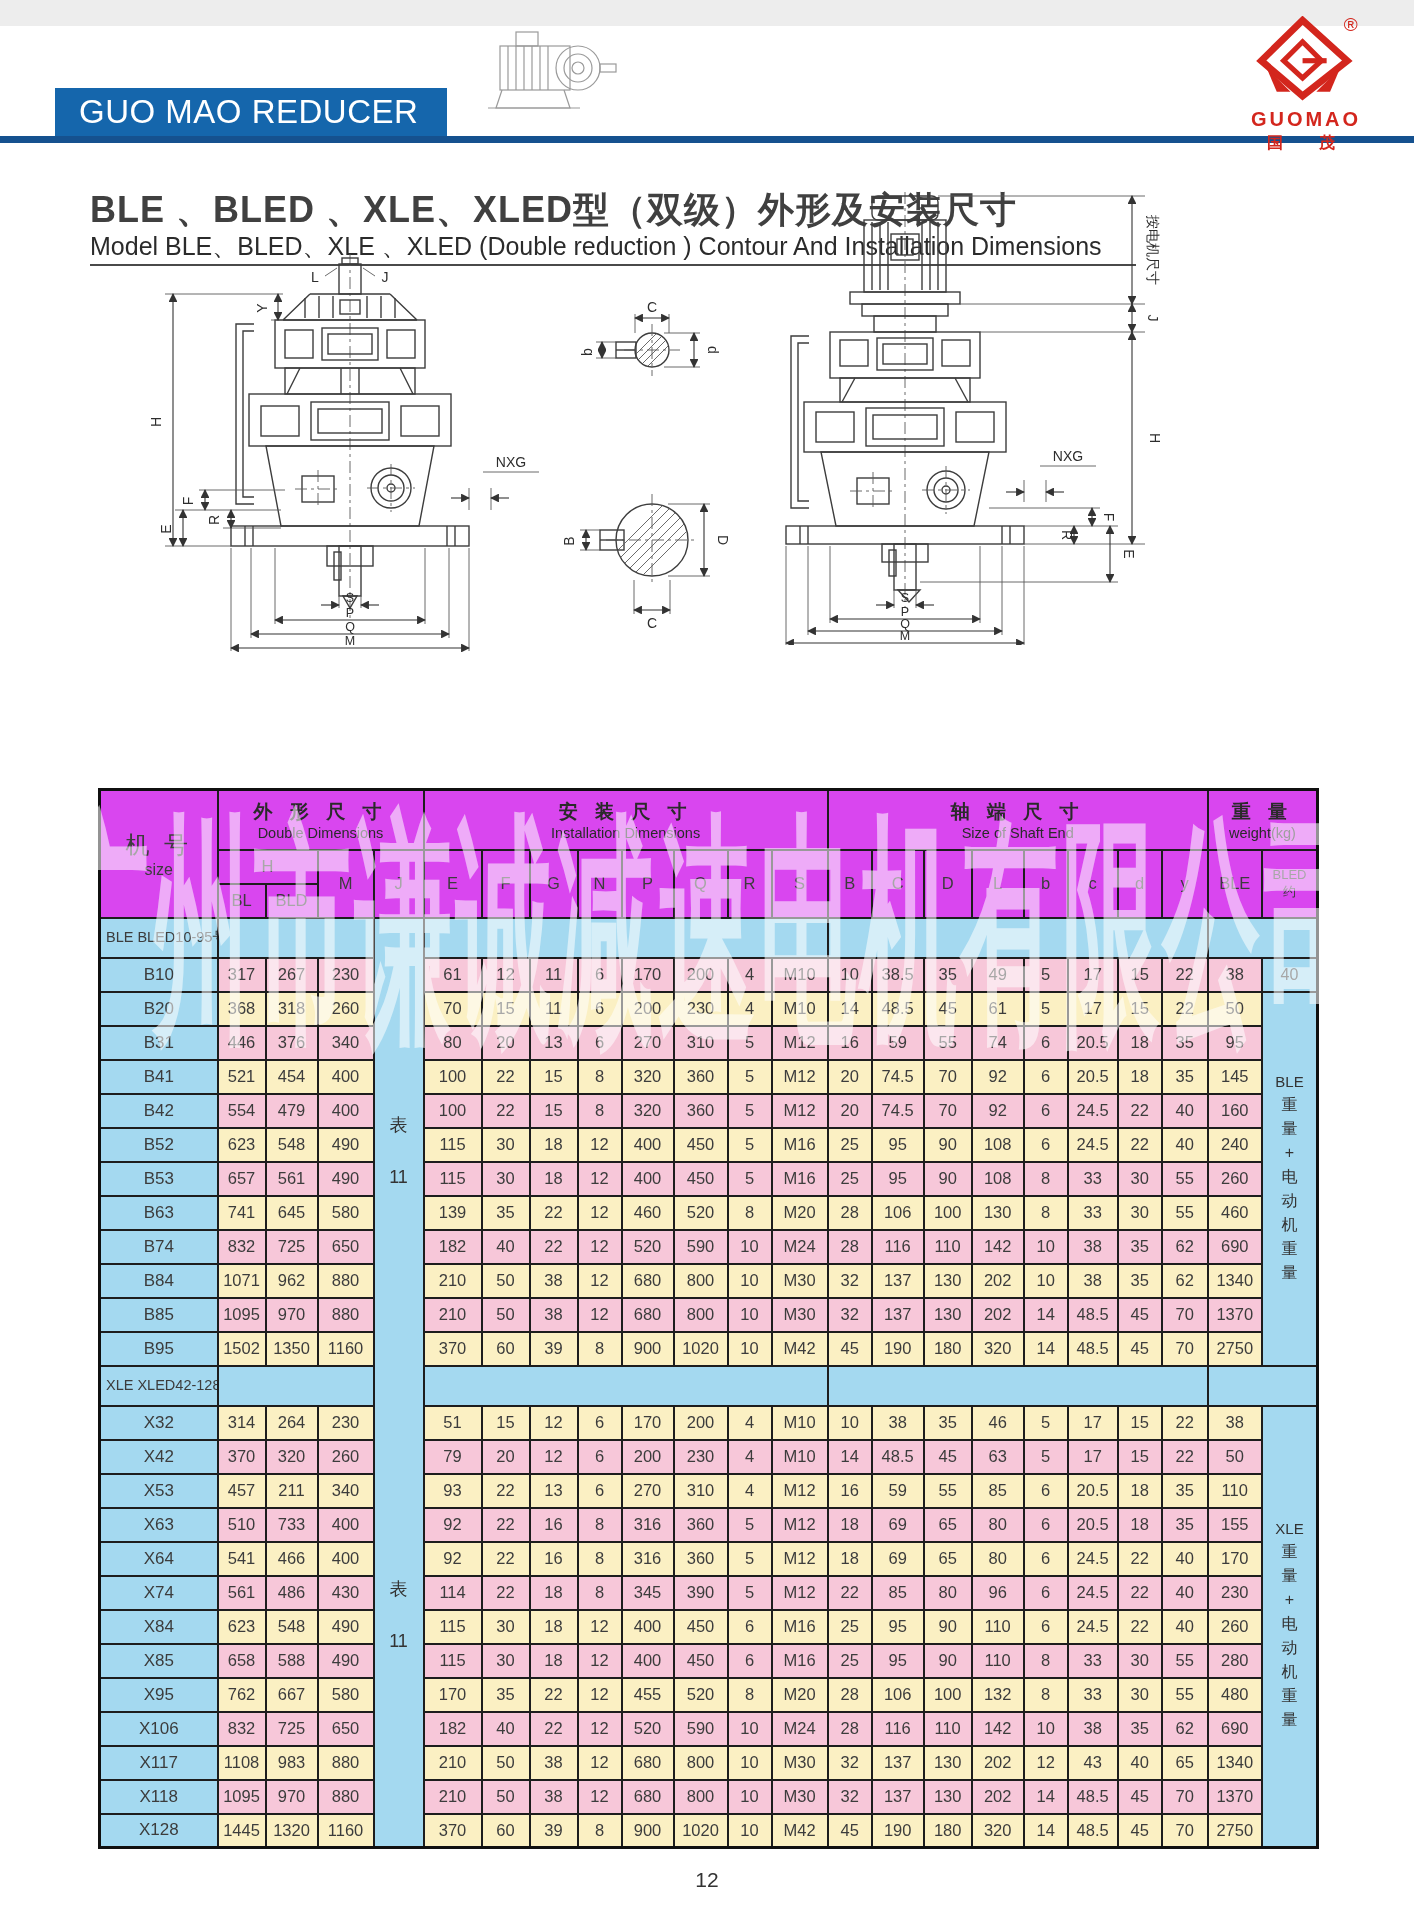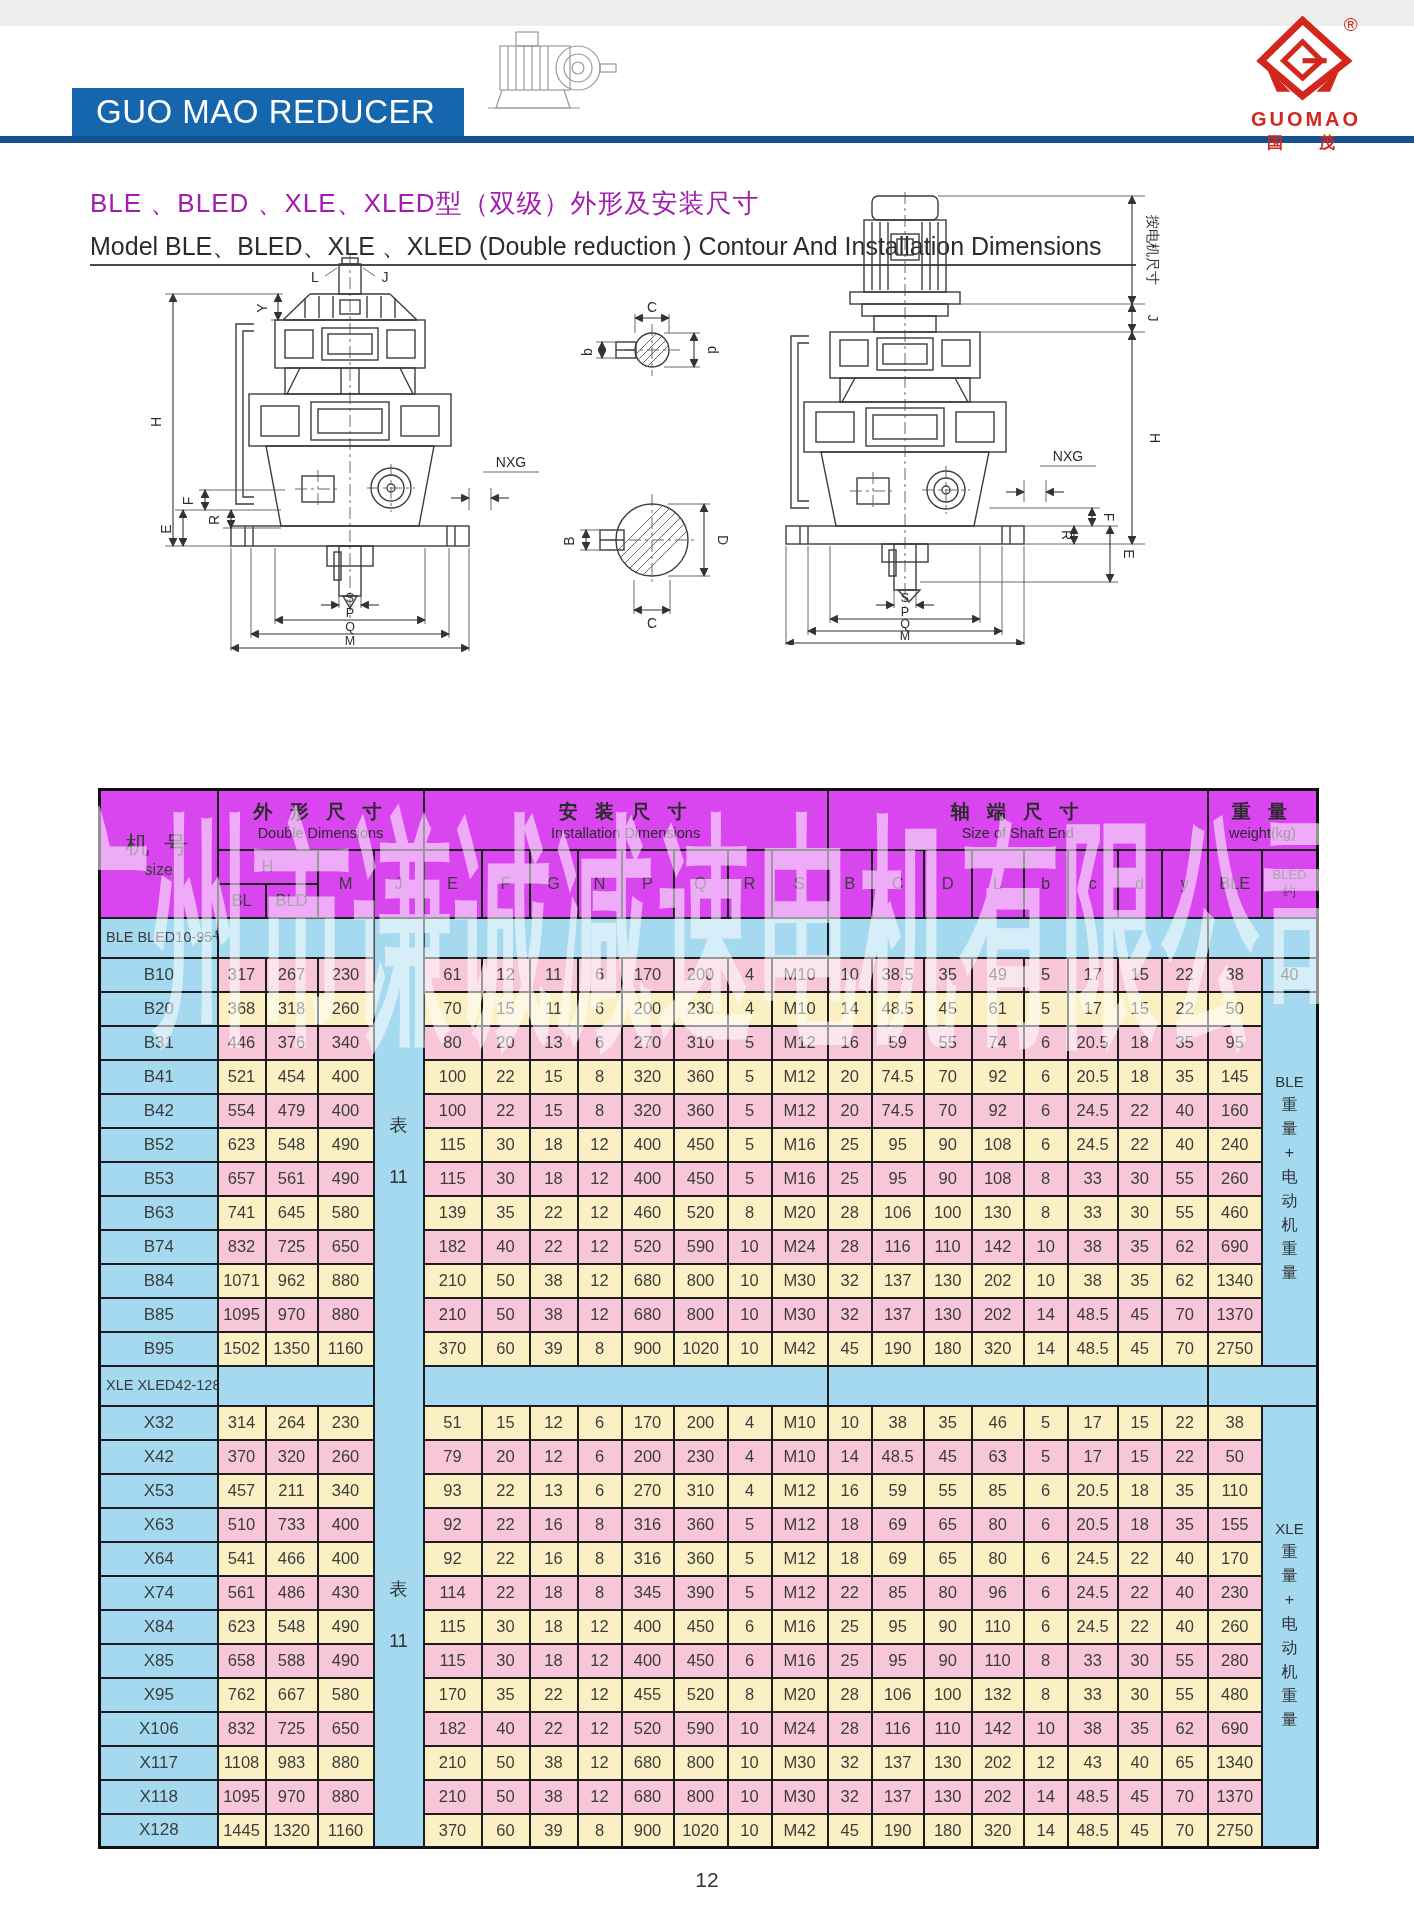--- a/index.html
+++ b/index.html
@@ -1,31 +1,31 @@
 <!DOCTYPE html>
 <html><head>
 <meta charset="utf-8">
 <style>
   html,body{margin:0;padding:0;background:#e8e8e8;}
   .page{position:relative;width:1414px;height:1920px;background:#ffffff;overflow:hidden;
         font-family:"Liberation Sans", sans-serif;color:#222;}
   .top-strip{position:absolute;top:0;left:0;right:0;height:26px;background:#ededed;}
 
   
-  .banner{position:absolute;left:72px;top:88px;width:392px;height:48px;background:#1566ac;
+  .banner{position:absolute;left:55px;top:88px;width:392px;height:48px;background:#1566ac;
           display:flex;align-items:center;padding-left:24px;box-sizing:border-box;}
   .banner span{color:#fff;font-size:33px;letter-spacing:.5px;}
   .navy-rule{position:absolute;left:0;top:136px;width:1414px;height:7px;background:#15518f;}
   .motor-sketch{position:absolute;left:472px;top:14px;}
   .logo{position:absolute;left:1248px;top:16px;width:116px;text-align:center;}
   .logo-en{color:#d3261d;font-weight:bold;font-size:20px;letter-spacing:3px;margin-top:2px;}
   .logo-cn{color:#d3261d;font-weight:bold;font-size:16px;letter-spacing:10px;margin-top:2px;}
 
   
-  .title-cn{position:absolute;left:90px;top:186px;font-size:26px;font-weight:normal;color:#a21caf;letter-spacing:1px;}
+  .title-cn{position:absolute;left:90px;top:186px;font-size:36px;font-weight:bold;color:#404040;letter-spacing:1px;}
   .title-en{position:absolute;left:90px;top:230px;font-size:25px;color:#2b2b2b;}
   .title-underline{position:absolute;left:90px;top:264px;width:1046px;height:2px;background:#4a4a4a;}
 
   
   .dwg{position:absolute;}
   .bd{stroke:#3d3d3d;stroke-width:1.4;fill:none;}
   .thin{stroke:#5a5a5a;stroke-width:.9;fill:none;}
   .cl{stroke:#5a5a5a;stroke-width:.9;fill:none;stroke-dasharray:12 4 3 4;}
   .dim{stroke:#333;stroke-width:1.1;fill:none;}
   .dlab{font-size:14px;fill:#2d2d2d;text-anchor:middle;font-family:"Liberation Sans",sans-serif;}

